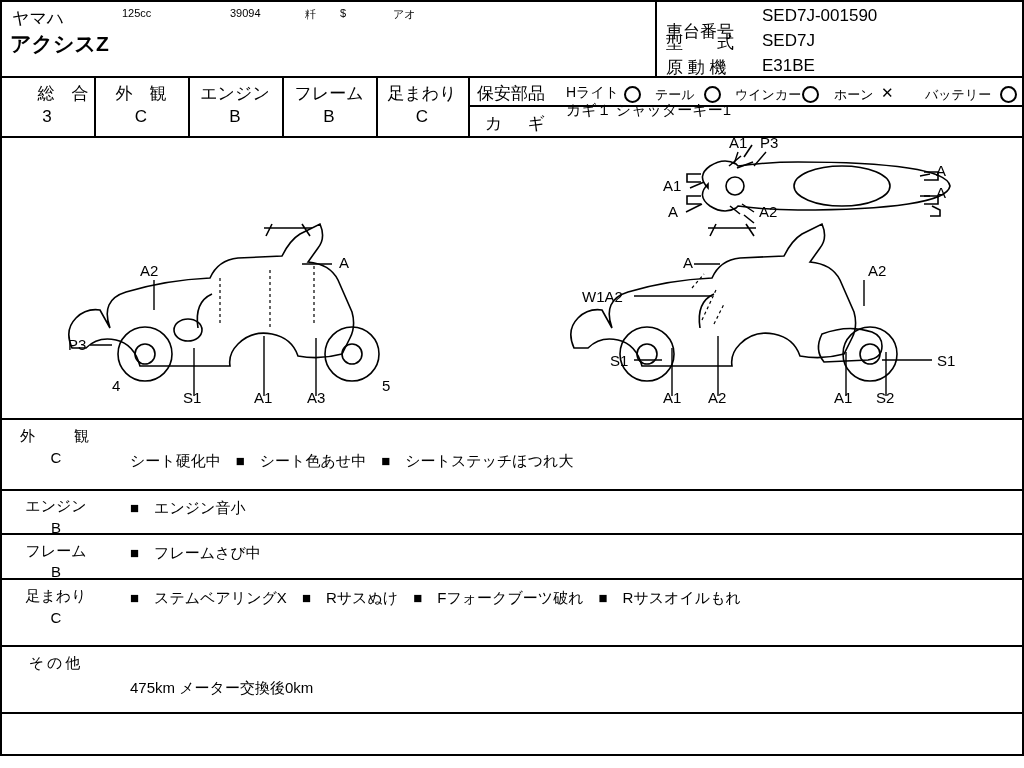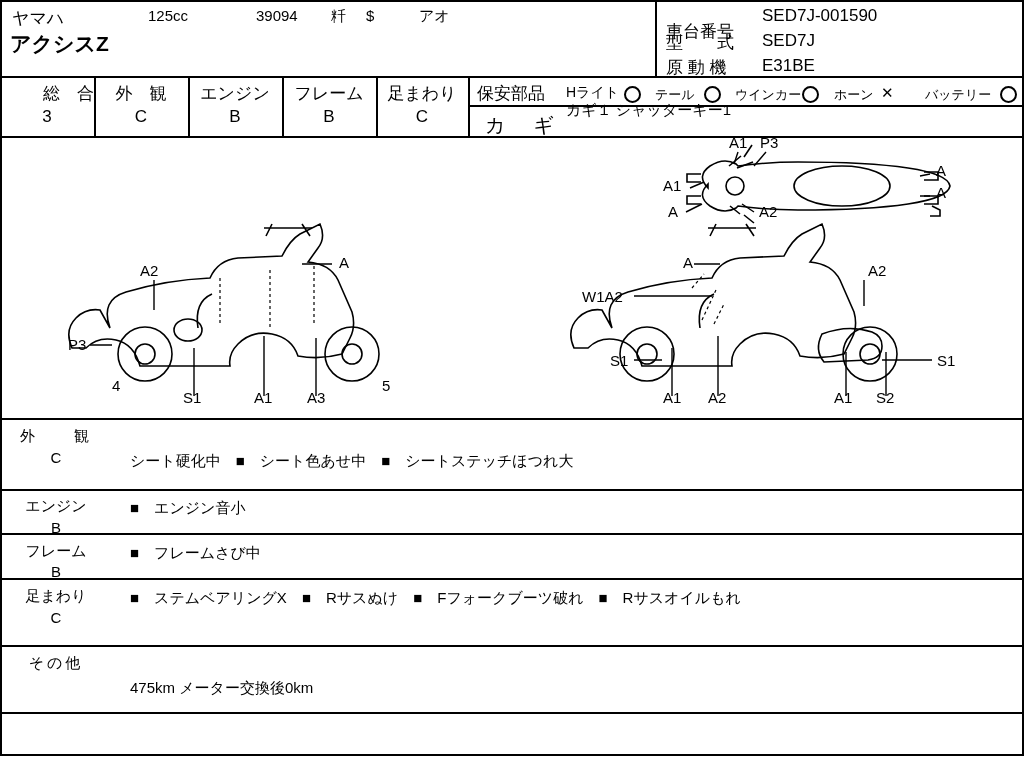--- a/index.html
+++ b/index.html
@@ -9,21 +9,21 @@
   .bx{position:absolute;box-sizing:border-box;}
   .line{position:absolute;background:#000;}
   .h{height:2px;left:0;width:1024px;}
   .v{width:2px;}
 
   .lbl{position:absolute;white-space:nowrap;}
 
   
   .maker{font-size:17px;}
   .model{font-size:21px;font-weight:bold;}
-  .hdr-small{font-size:15px;margin-left:26px;}
+  .hdr-small{font-size:11px;}
   .hdr-right{font-size:17px;}
 
   
   .grade-title{font-size:17px;text-align:center;}
   .grade-val{font-size:17px;text-align:center;}
   .sp2{letter-spacing:3px;}
 
   .ring{display:inline-block;width:13px;height:13px;border:2px solid #000;border-radius:50%;vertical-align:middle;}
   .cross{display:inline-block;font-size:15px;vertical-align:middle;}
 
@@ -71,21 +71,21 @@
   <div class="lbl hdr-small" style="left:340px;top:7px;">$</div>
   <div class="lbl hdr-small" style="left:393px;top:7px;">アオ</div>
 
   <div class="lbl hdr-right" style="left:666px;top:20px;">車台番号</div>
   <div class="lbl hdr-right" style="left:762px;top:6px;">SED7J-001590</div>
   <div class="lbl hdr-right" style="left:666px;top:31px;">型　　式</div>
   <div class="lbl hdr-right" style="left:762px;top:31px;">SED7J</div>
   <div class="lbl hdr-right" style="left:666px;top:56px;">原 動 機</div>
   <div class="lbl hdr-right" style="left:762px;top:56px;">E31BE</div>
 
-  <div class="lbl grade-title" style="left:0px;top:82px;width:94px;text-align:right;">総　合</div>
+  <div class="lbl grade-title" style="left:16px;top:82px;width:94px;">総　合</div>
   <div class="lbl grade-val" style="left:0px;top:107px;width:94px;">3</div>
   <div class="lbl grade-title" style="left:94px;top:82px;width:94px;">外　観</div>
   <div class="lbl grade-val" style="left:94px;top:107px;width:94px;">C</div>
   <div class="lbl grade-title" style="left:188px;top:82px;width:94px;">エンジン</div>
   <div class="lbl grade-val" style="left:188px;top:107px;width:94px;">B</div>
   <div class="lbl grade-title" style="left:282px;top:82px;width:94px;">フレーム</div>
   <div class="lbl grade-val" style="left:282px;top:107px;width:94px;">B</div>
   <div class="lbl grade-title" style="left:376px;top:82px;width:92px;">足まわり</div>
   <div class="lbl grade-val" style="left:376px;top:107px;width:92px;">C</div>
 
@@ -94,21 +94,21 @@
   <span class="ring" style="position:absolute;left:624px;top:86px;"></span>
   <div class="lbl" style="left:655px;top:86px;font-size:13px;">テール</div>
   <span class="ring" style="position:absolute;left:704px;top:86px;"></span>
   <div class="lbl" style="left:735px;top:86px;font-size:13px;">ウインカー</div>
   <span class="ring" style="position:absolute;left:802px;top:86px;"></span>
   <div class="lbl" style="left:834px;top:86px;font-size:13px;">ホーン</div>
   <span class="cross" style="position:absolute;left:881px;top:84px;">✕</span>
   <div class="lbl" style="left:925px;top:86px;font-size:13px;">バッテリー</div>
   <span class="ring" style="position:absolute;left:1000px;top:86px;"></span>
 
-  <div class="lbl" style="left:485px;top:112px;font-size:20px;letter-spacing:4px;">カ　ギ</div>
+  <div class="lbl" style="left:485px;top:112px;font-size:17px;letter-spacing:4px;">カ　ギ</div>
   <div class="lbl" style="left:560px;top:101px;font-size:15px;margin-left:6px;">カギ１ シャッターキー1</div>
 
   <div class="bx" style="left:2px;top:138px;width:1020px;height:278px;">
     <svg width="1020" height="278" viewBox="0 0 1020 278">
 
       <g>
         <path class="dg" d="M706 50 q-12 -12 2 -22 q14 -9 26 -2 l2 2 q30 -4 60 -4 q70 0 110 6 q40 6 42 18 q-2 12 -42 18 q-40 6 -110 6 q-30 0 -60 -4 l-2 2 q-12 7 -26 -2 q-14 -10 -2 -22 z"></path>
         <ellipse class="dg" cx="840" cy="48" rx="48" ry="20"></ellipse>
         <path class="dg" d="M727 28 l12 -10 M742 19 l8 -12 M735 30 l16 -6"></path>
         <path class="dg" d="M728 68 l10 8 M742 77 l10 8"></path>

